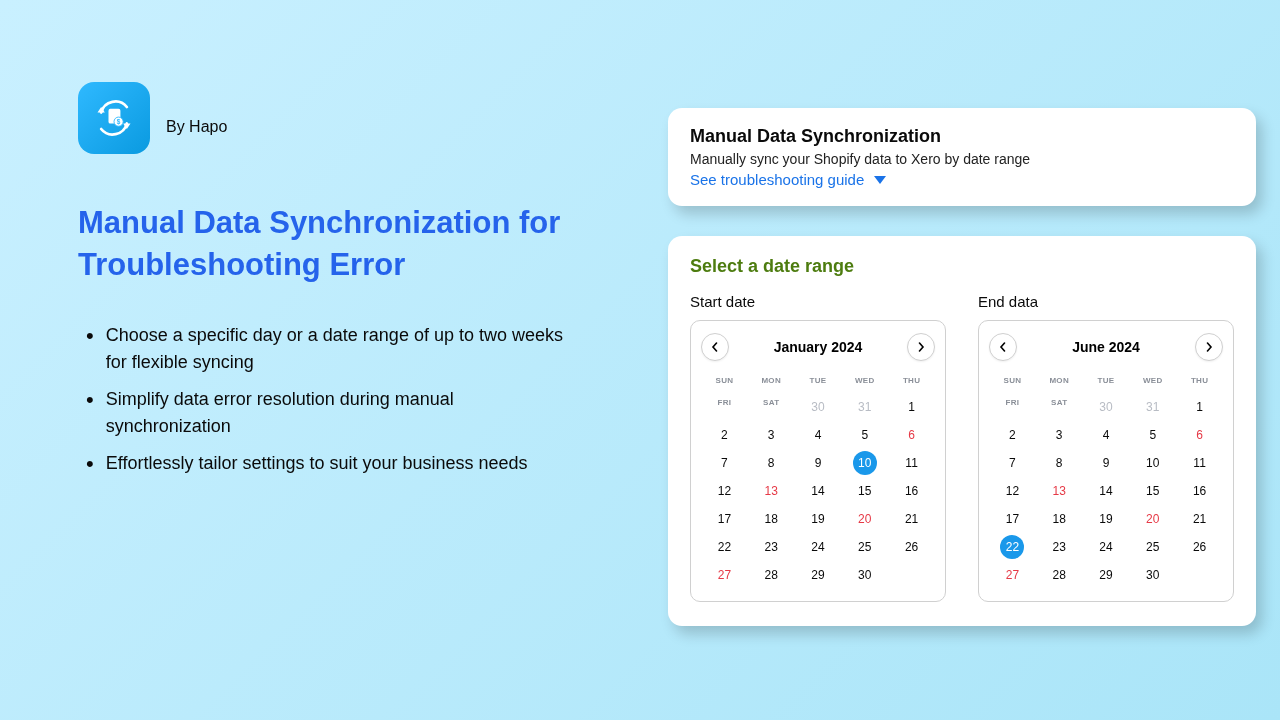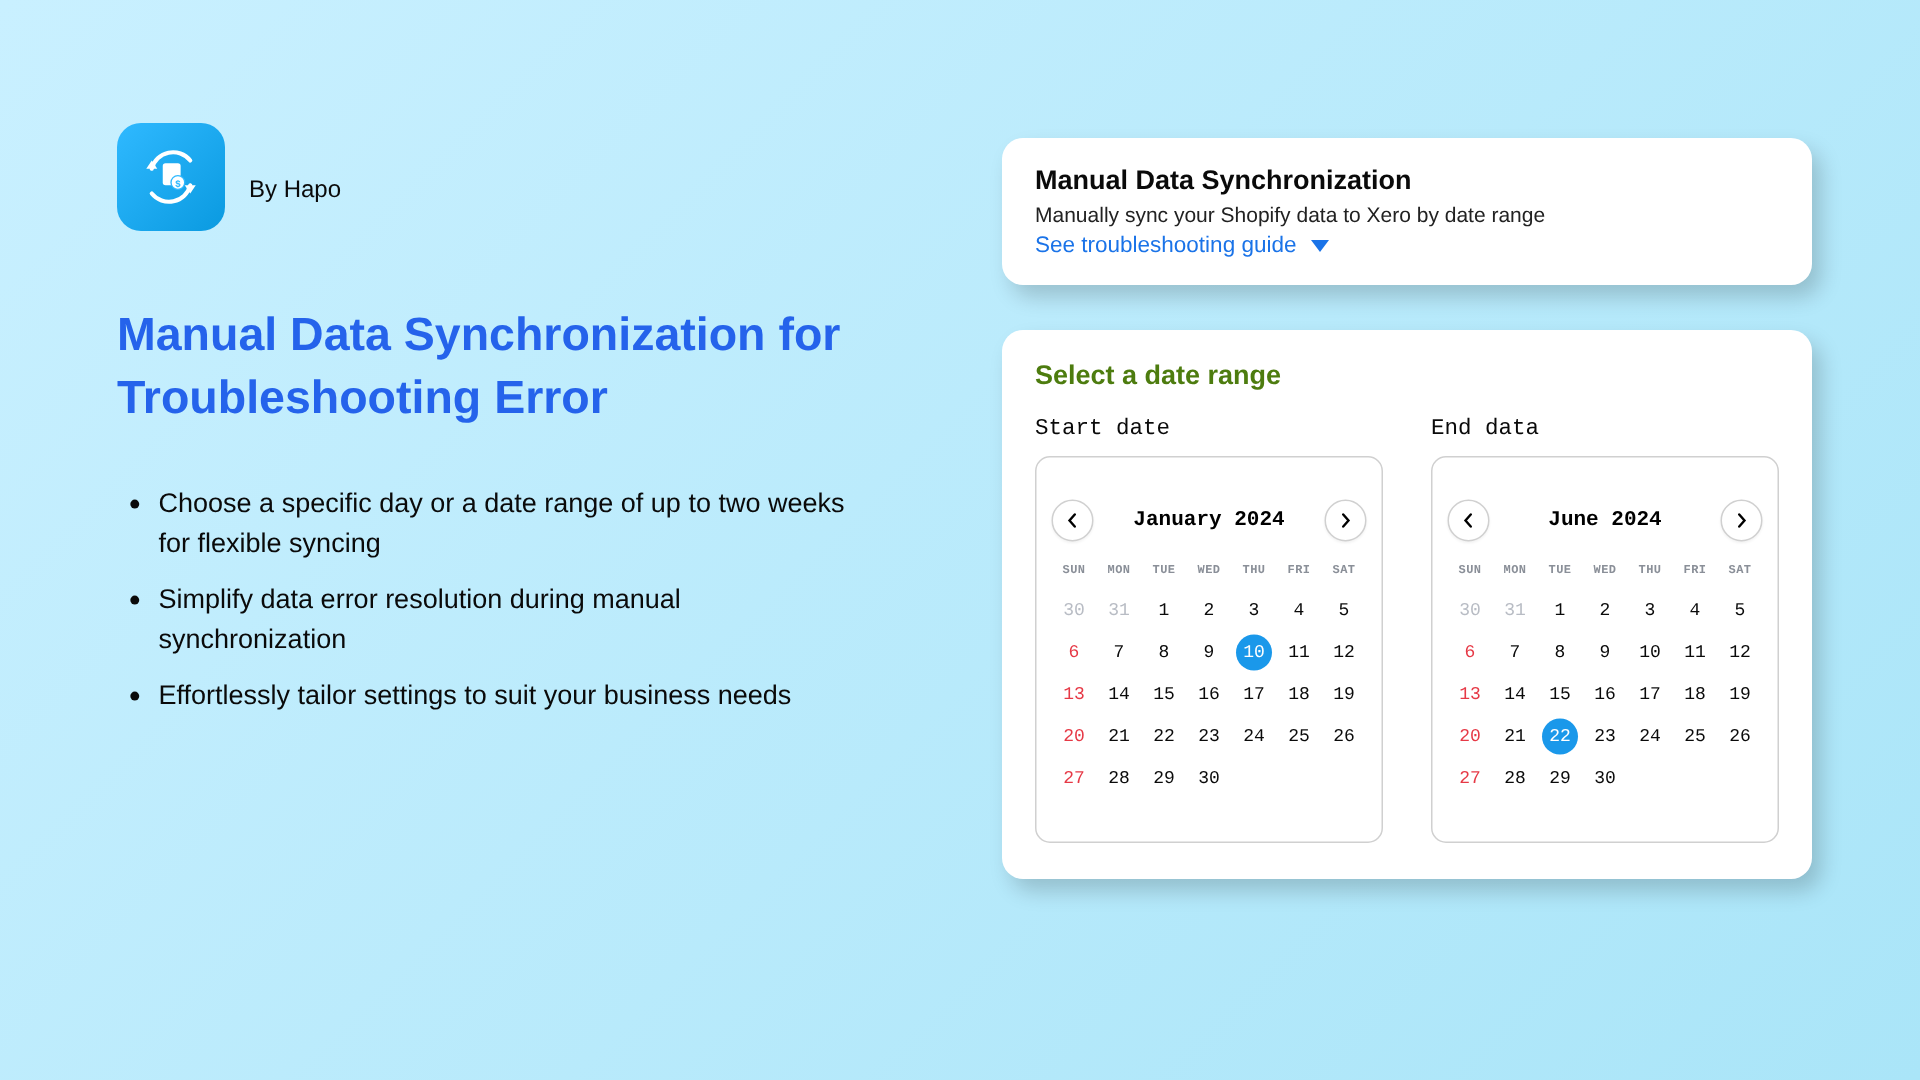--- a/index.html
+++ b/index.html
@@ -46,22 +46,22 @@
 .bullets li::before {
   content: "•";
   font-size: 22px;
   line-height: 1.3;
   margin-right: 12px;
   margin-left: 8px;
 }
 .right-col {
   position: absolute;
   left: 668px;
-  top: 92px;
-  width: 540px;
+  top: 108px;
+  width: 588px;
 }
 .card {
   background: #fff;
   border-radius: 14px;
   box-shadow: 6px 8px 14px rgba(0,0,0,0.18);
   padding: 18px 22px;
   margin-bottom: 30px;
 }
 .card-title { font-size: 18px; font-weight: 700; color: #0a0a0a; margin-bottom: 4px; }
 .card-sub { font-size: 14px; color: #222; margin-bottom: 4px; }
@@ -71,46 +71,46 @@
   cursor: pointer;
 }
 .ts-link .tri {
   width: 0; height: 0;
   border-left: 6px solid transparent;
   border-right: 6px solid transparent;
   border-top: 8px solid #1a73e8;
 }
 .range-card { padding: 20px 22px 24px; }
 .range-title { font-size: 18px; font-weight: 700; color: #4d7c0f; margin-bottom: 16px; }
-.cals { display: flex; gap: 32px; font-family: Liberation Mono, monospace; }
+.cals { display: flex; gap: 32px; }
 .cal-col { flex: 1; }
 .cal-label { font-size: 15px; font-weight: 500; color: #0a0a0a; margin-bottom: 10px; }
 .cal {
   border: 1px solid #d0d0d0;
   border-radius: 10px;
-  padding: 28px 10px;
+  padding: 12px 10px;
 }
 .cal-head {
   display: flex; align-items: center; justify-content: space-between;
   margin-bottom: 10px;
 }
 .nav-btn {
   width: 28px; height: 28px;
   border-radius: 50%;
   border: 1px solid #d0d0d0;
   background: #fff;
   display: flex; align-items: center; justify-content: center;
   cursor: pointer;
   box-shadow: 0 1px 2px rgba(0,0,0,0.06);
 }
 .nav-btn svg { width: 10px; height: 10px; }
 .cal-month { font-size: 14px; font-weight: 700; color: #000; }
 .cal-grid {
   display: grid;
-  grid-template-columns: repeat(7, 1fr);
+  grid-template-columns: repeat(5, 1fr);
 }
 .dow {
   text-align: center;
   font-size: 8px;
   font-weight: 600;
   color: #8a8f98;
   letter-spacing: 0.3px;
   padding: 5px 0 8px;
 }
 .day {

